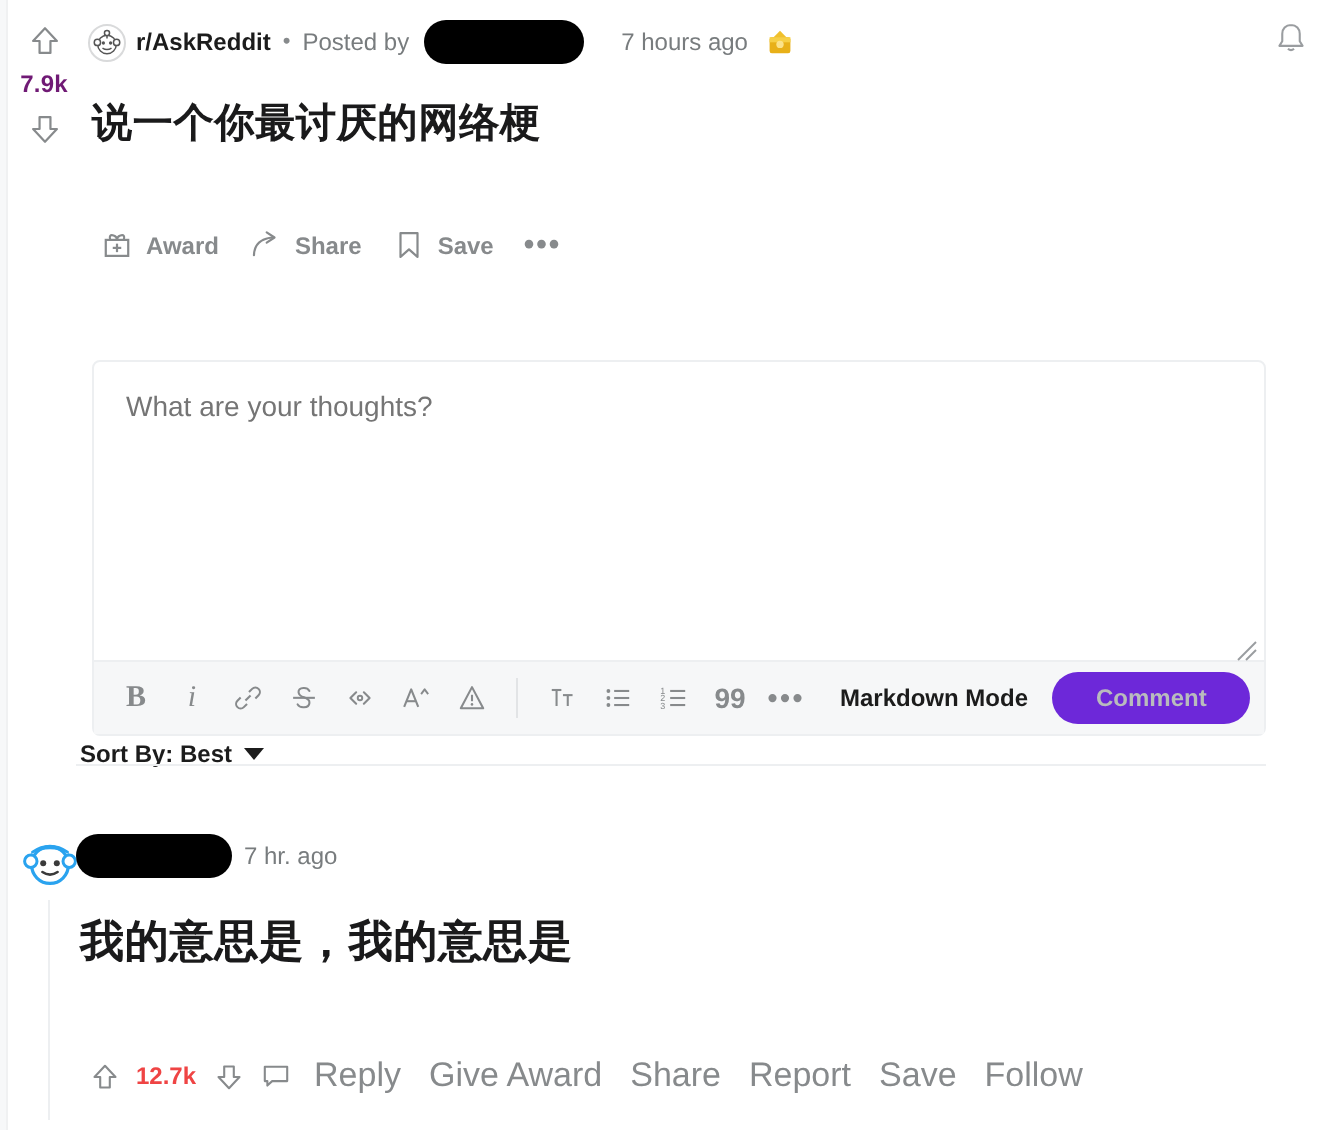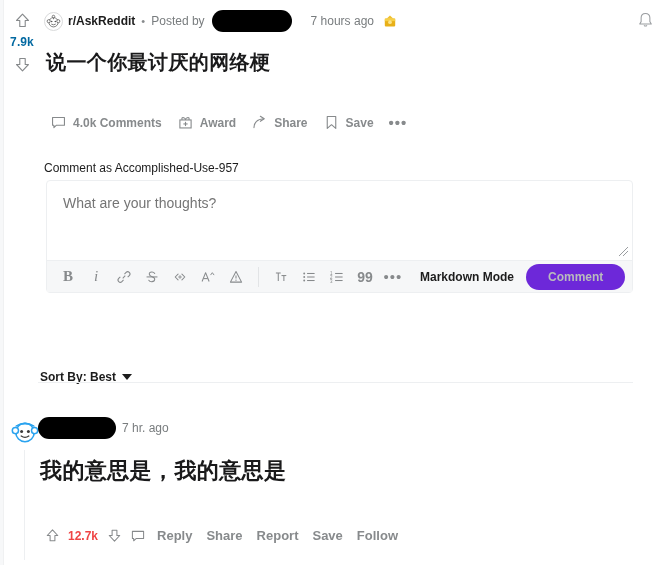--- a/index.html
+++ b/index.html
@@ -23,21 +23,21 @@
     display: flex; flex-direction: column; align-items: center;
     gap: 3px;
   }
   .arrow-btn {
     width: 24px; height: 24px;
     display: flex; align-items: center; justify-content: center;
     cursor: pointer;
   }
   .arrow-btn svg { display: block; }
   .vote-score {
-    font-size: 12px; font-weight: bold; color: #0369a1;
+    font-size: 12px; font-weight: bold; color: #701a75;
     letter-spacing: .1px;
   }
 
   
   .post-header {
     position: absolute; left: 44px; top: 10px;
     display: flex; align-items: center; gap: 5px;
     font-size: 12px; color: #878a8c;
     white-space: nowrap;
   }
@@ -108,21 +108,21 @@
   .blob-a { width: 16px; height: 15px; background: #c94b5b; left: 0; top: 2px; opacity: .85; }
   .blob-b { width: 19px; height: 18px; background: #a855c4; left: 10px; top: 3px; opacity: .85; }
 
   
   .comment-as {
     position: absolute; left: 44px; top: 161px;
     font-size: 12px; color: #1c1c1c;
   }
   .composer {
     position: absolute; left: 46px; top: 180px;
-    width: 587px; height: 113px;
+    width: 587px; height: 188px;
     border: 1px solid #edeff1;
     border-radius: 4px;
     background: #ffffff;
     display: flex; flex-direction: column; gap: 24px;
   }
   .composer-text {
     flex: 1 1 auto;
     padding: 14px 16px;
     font-size: 14px; color: #a7a8a9;
     outline: none; border: none; resize: none;
@@ -222,21 +222,21 @@
   }
   .cmt-actions .mini {
     display: flex; align-items: center; justify-content: center;
     width: 22px; height: 22px; cursor: pointer;
   }
   .cmt-score {
     font-size: 12px; font-weight: bold; color: #ef4444;
     padding: 0 3px;
   }
   .cmt-link {
-    font-size: 13px; font-weight: bold; color: #878a8c;
+    font-size: 17px; font-weight: normal; color: #878a8c;
     padding: 4px 6px; cursor: pointer; white-space: nowrap;
   }
   .page-left-border {
     position: absolute; left: 0; top: 0; bottom: 0; width: 4px;
     background: #f7f8f9;
     border-right: 1px solid #f0f1f2;
   }
 </style>
 </head>
 <body>
@@ -297,28 +297,20 @@
         <path d="M10 2.6 C7.2 2.6 5.4 4.6 5.4 7.2 L5.4 11.2 L3.9 13.6 L16.1 13.6 L14.6 11.2 L14.6 7.2 C14.6 4.6 12.8 2.6 10 2.6 Z" fill="none" stroke="#9a9da0" stroke-width="1.1" stroke-linejoin="round"></path>
         <path d="M8.4 15.1 Q10 16.6 11.6 15.1" fill="none" stroke="#9a9da0" stroke-width="1.1"></path>
       </svg>
     </span>
   </div>
 
   <h1 class="post-title">说一个你最讨厌的网络梗</h1>
 
   <div class="action-bar">
 
-    <div class="action">
-      <span>
-        <svg width="17" height="17" viewBox="0 0 20 20">
-          <path d="M3 4.2 L17 4.2 L17 13.2 L7.6 13.2 L4.6 16 L4.6 13.2 L3 13.2 Z" fill="none" stroke="#878a8c" stroke-width="1.3" stroke-linejoin="round"></path>
-        </svg>
-      </span>
-      <span>4.0k Comments</span>
-    </div>
 
     <div class="action">
       <span>
         <svg width="17" height="17" viewBox="0 0 20 20">
           <rect x="3.4" y="7" width="13.2" height="9.4" fill="none" stroke="#878a8c" stroke-width="1.3"></rect>
           <path d="M6 7 Q5 3.6 8 4.4 Q10 5 10 7" fill="none" stroke="#878a8c" stroke-width="1.3"></path>
           <path d="M14 7 Q15 3.6 12 4.4 Q10 5 10 7" fill="none" stroke="#878a8c" stroke-width="1.3"></path>
           <line x1="10" y1="9.2" x2="10" y2="14.2" stroke="#878a8c" stroke-width="1.3"></line>
           <line x1="7.5" y1="11.7" x2="12.5" y2="11.7" stroke="#878a8c" stroke-width="1.3"></line>
         </svg>
@@ -344,21 +336,20 @@
       </span>
       <span>Save</span>
     </div>
 
     <div class="action">
       <span class="dots">•••</span>
     </div>
   </div>
 
 
-  <div class="comment-as">Comment as Accomplished-Use-957</div>
 
   <div class="composer">
     <textarea class="composer-text" placeholder="What are your thoughts?" style=""></textarea>
 
     <span class="resize-grip">
       <svg width="11" height="11" viewBox="0 0 11 11">
         <line x1="10" y1="1" x2="1" y2="10" stroke="#9a9da0" stroke-width="1"></line>
         <line x1="10" y1="5" x2="5" y2="10" stroke="#9a9da0" stroke-width="1"></line>
       </svg>
     </span>
@@ -480,19 +471,20 @@
       <svg width="15" height="15" viewBox="0 0 20 20">
         <path d="M10 17.5 L3 10 L6.8 10 L6.8 3 L13.2 3 L13.2 10 L17 10 Z" fill="none" stroke="#878a8c" stroke-width="1.4" stroke-linejoin="round"></path>
       </svg>
     </span>
     <span class="mini">
       <svg width="16" height="16" viewBox="0 0 20 20">
         <path d="M3 4.2 L17 4.2 L17 13.2 L7.6 13.2 L4.6 16 L4.6 13.2 L3 13.2 Z" fill="none" stroke="#878a8c" stroke-width="1.3" stroke-linejoin="round"></path>
       </svg>
     </span>
     <span class="cmt-link">Reply</span>
+    <span class="cmt-link">Give Award</span>
     <span class="cmt-link">Share</span>
     <span class="cmt-link">Report</span>
     <span class="cmt-link">Save</span>
     <span class="cmt-link">Follow</span>
   </div>
 
 </div>
 
 </body></html>

